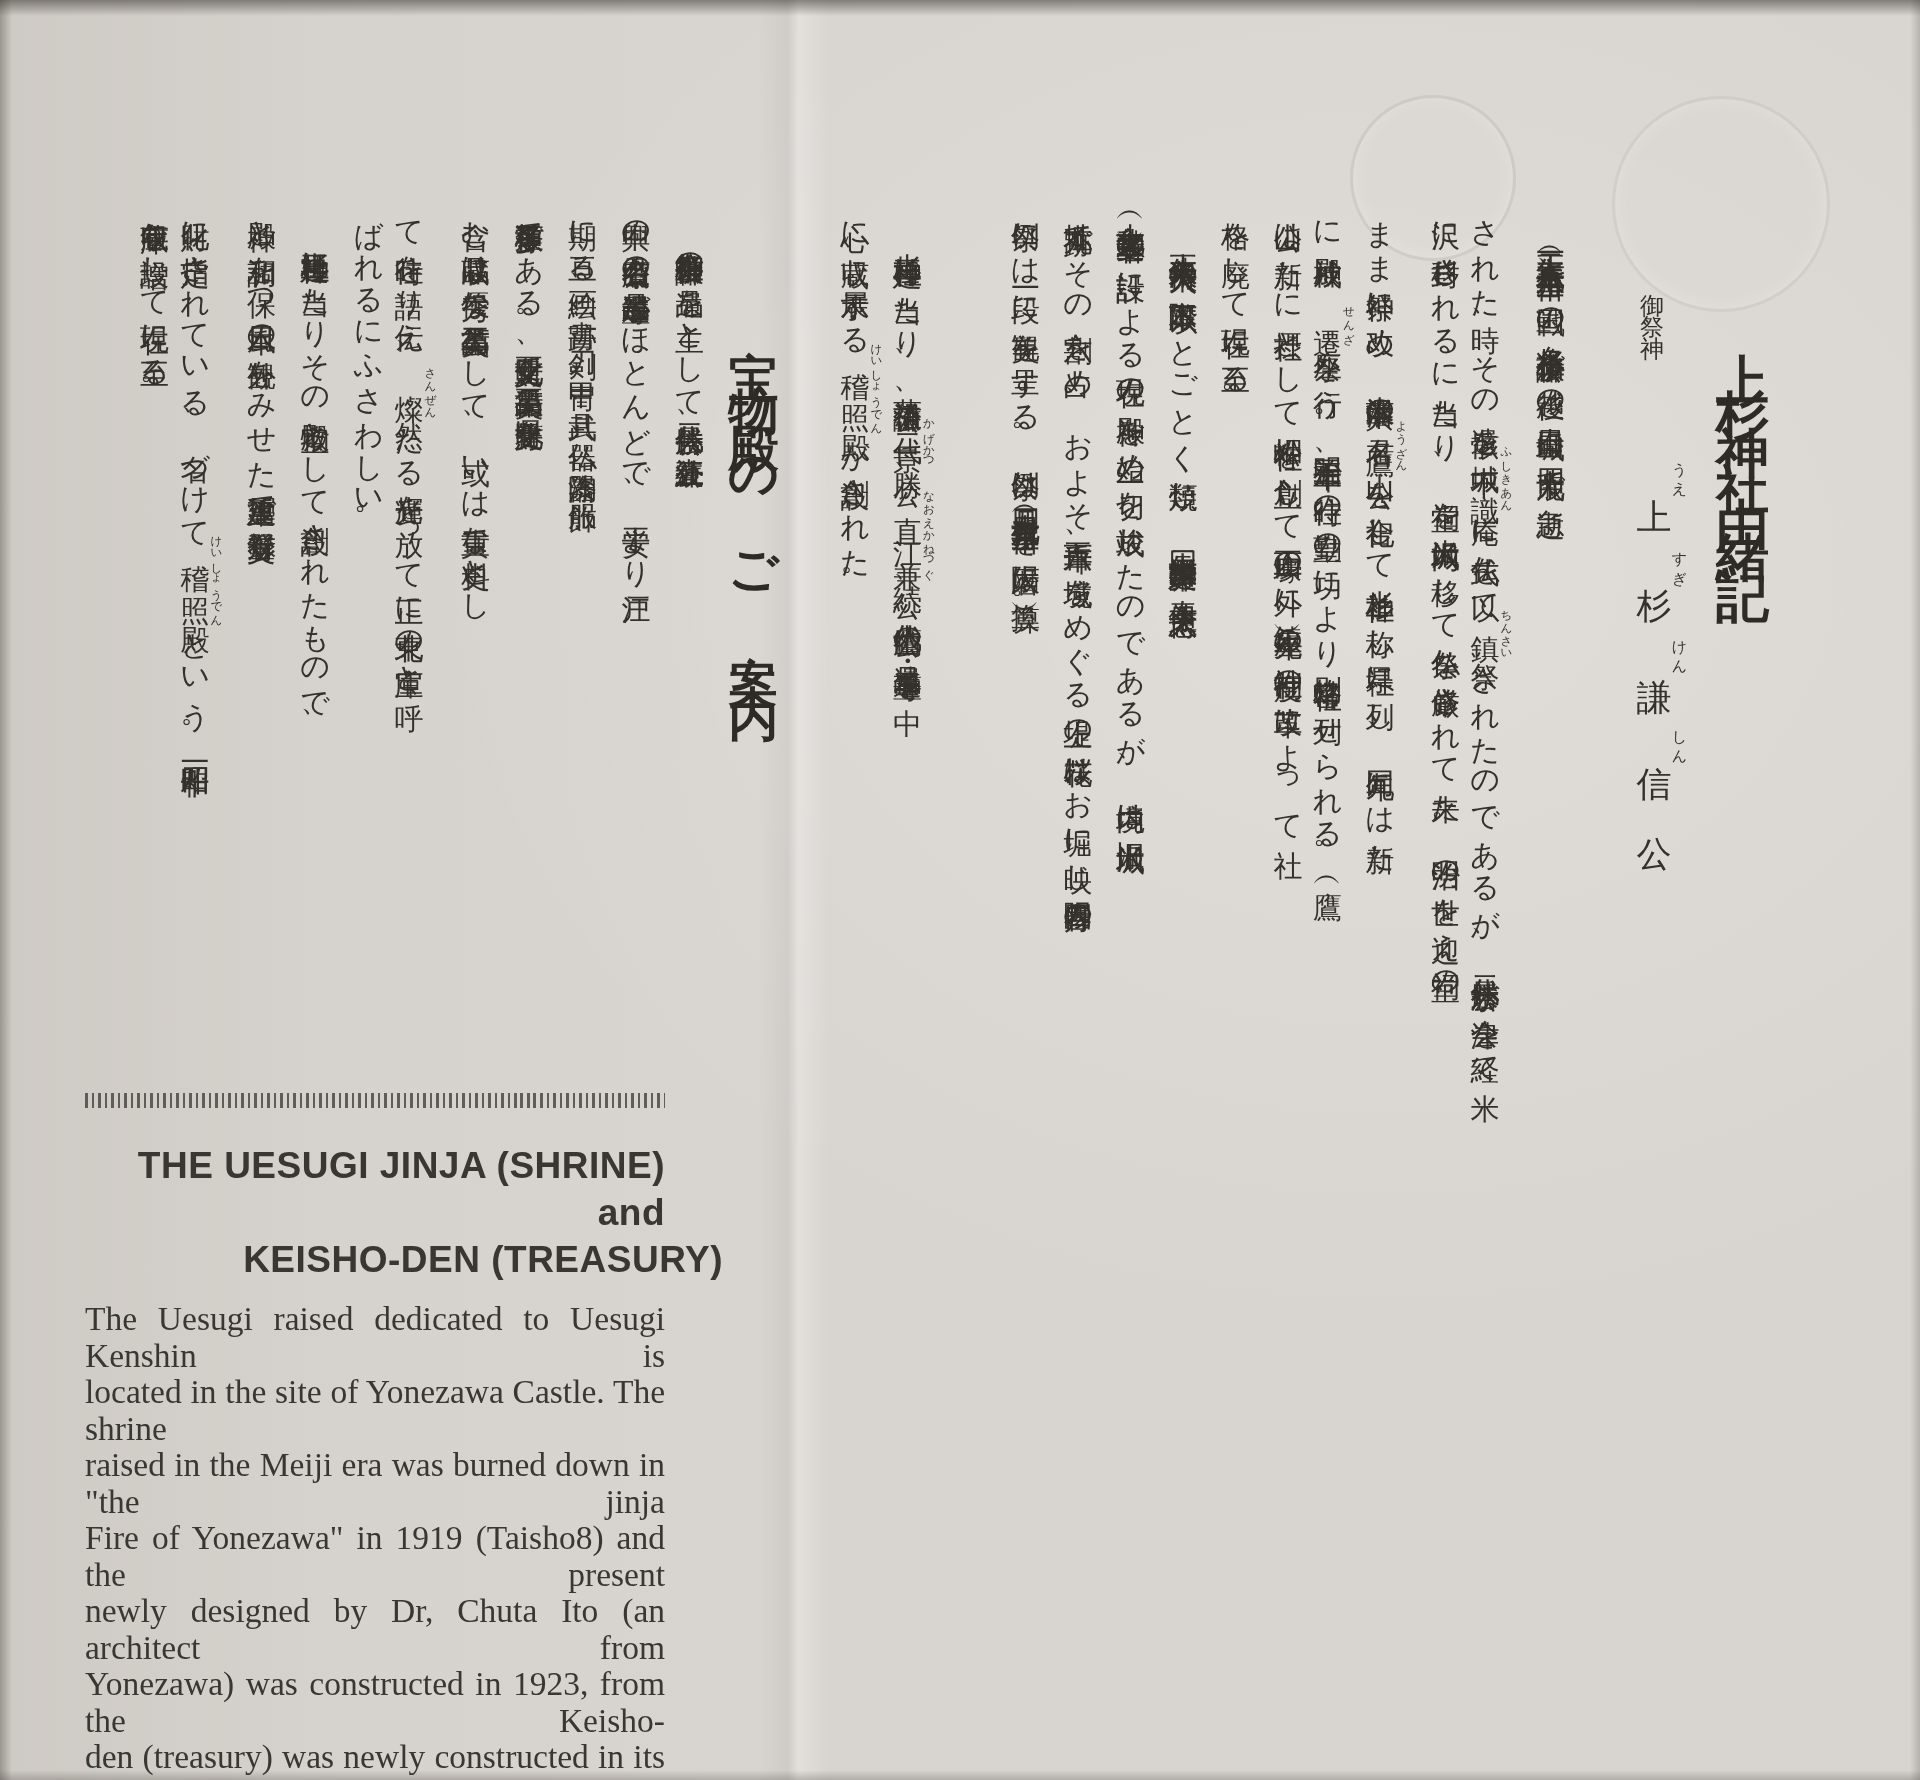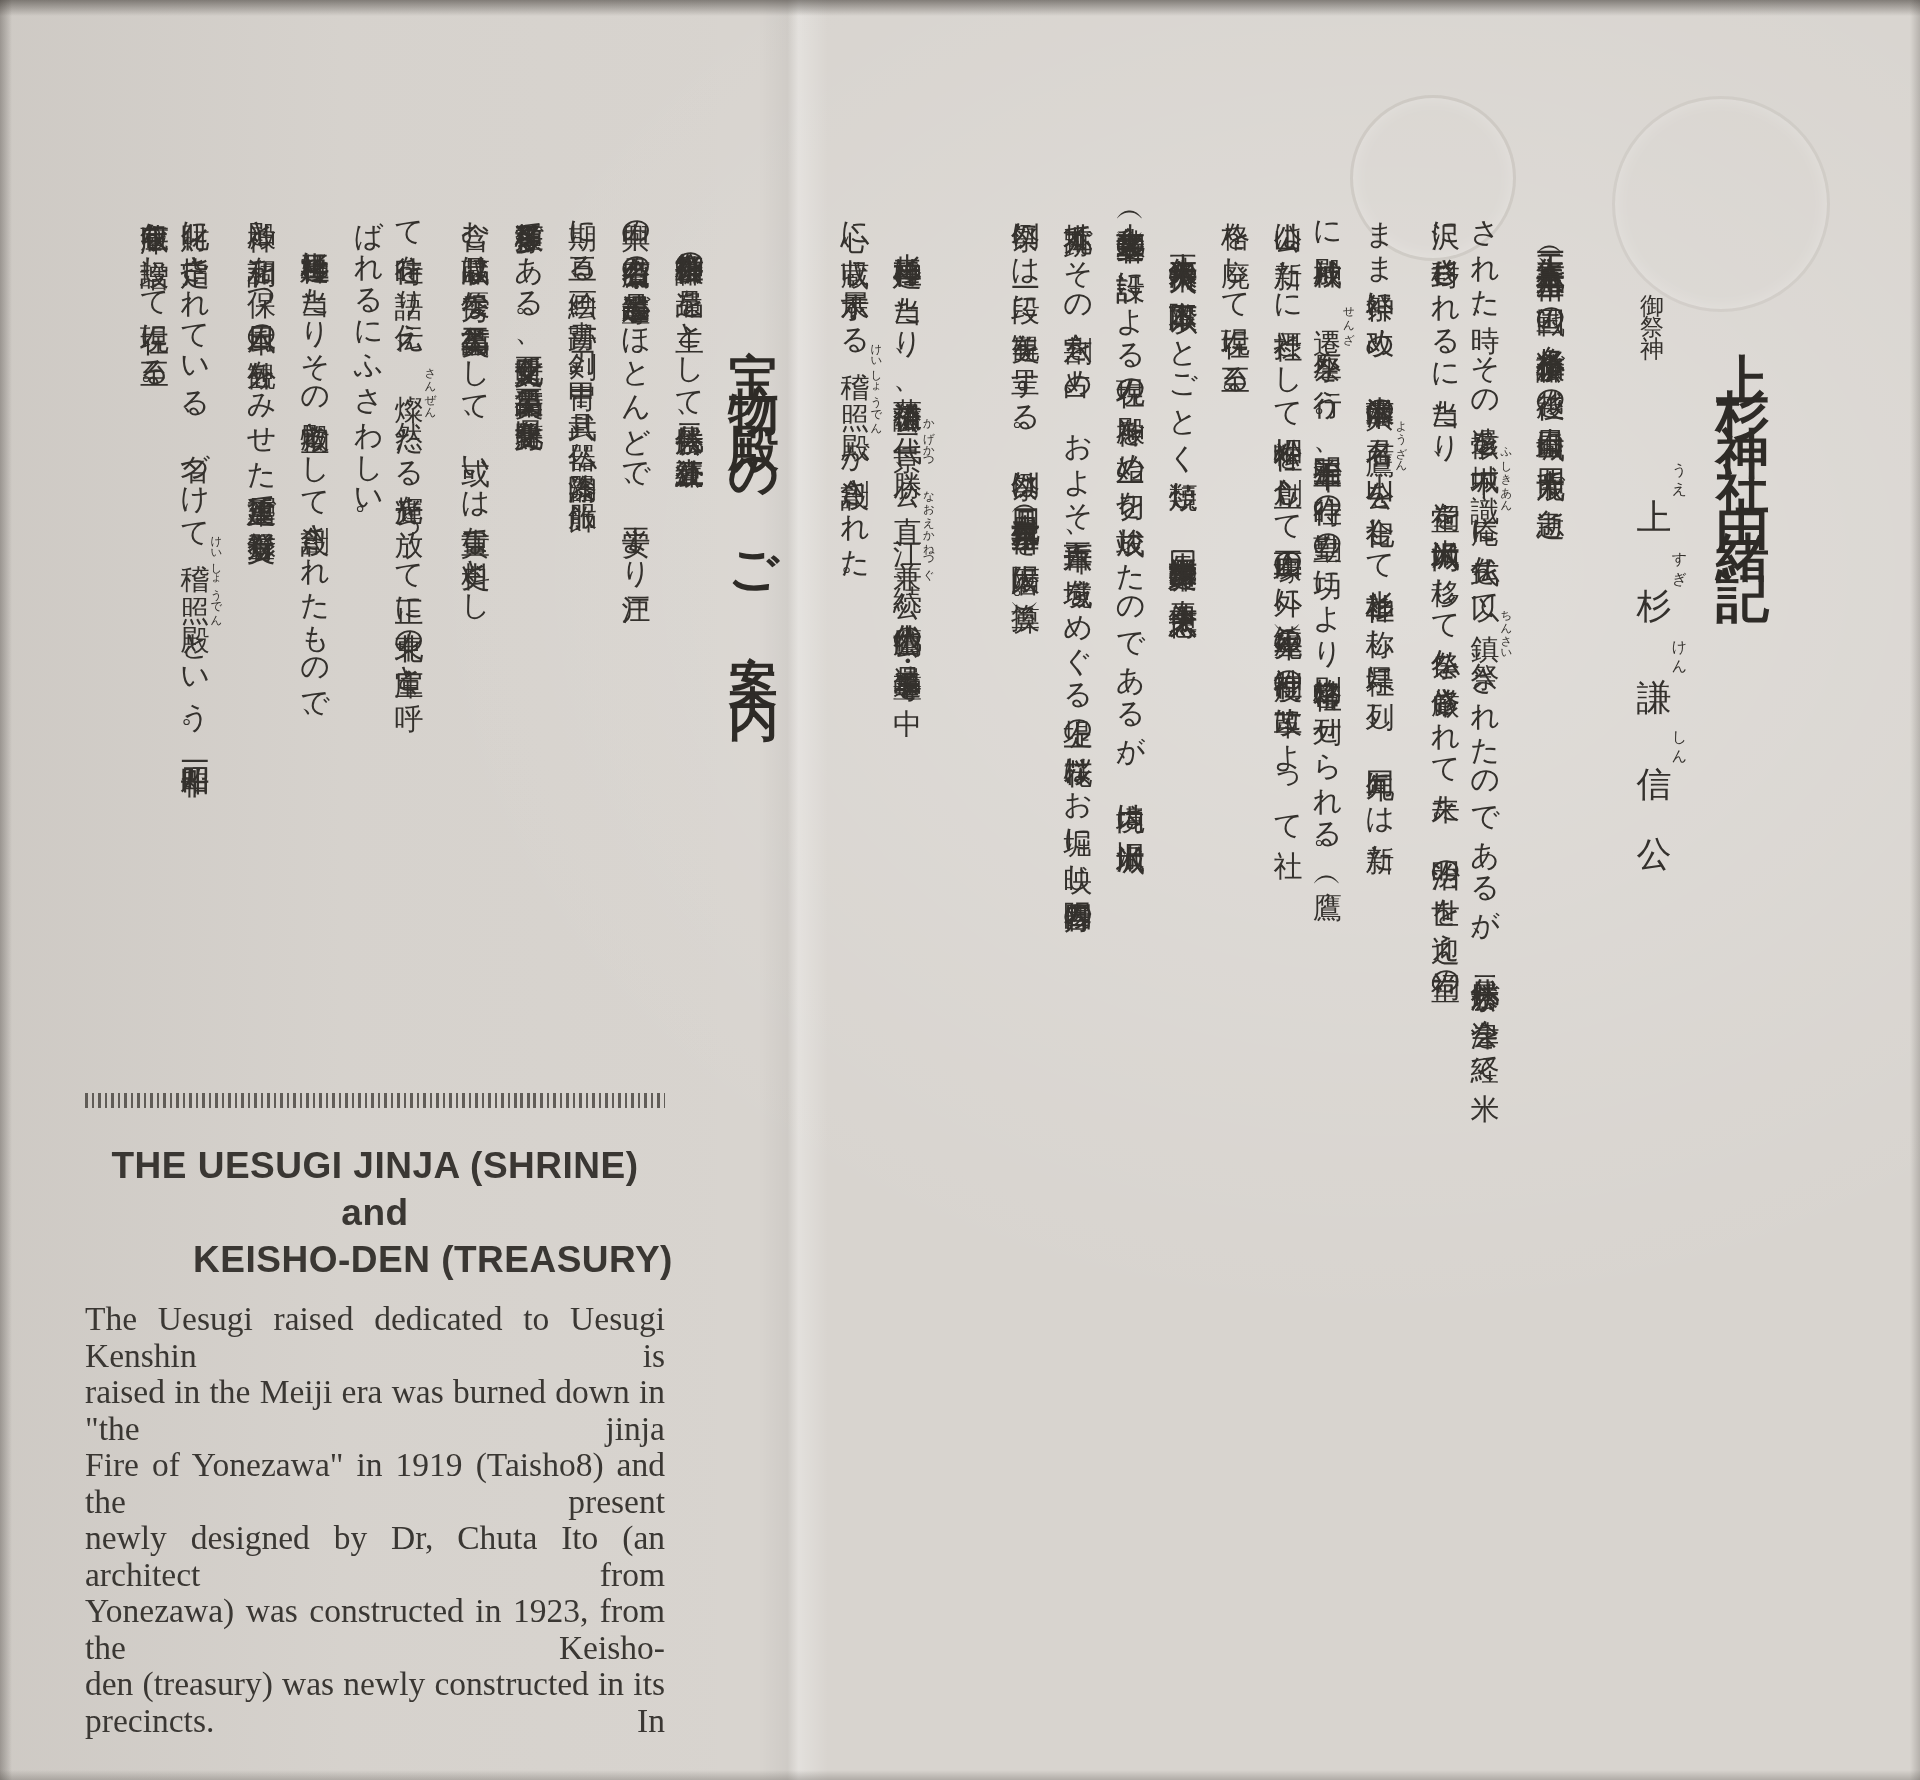--- a/index.html
+++ b/index.html
@@ -80,21 +80,21 @@
     position:absolute;left:85px;top:1093px;width:580px;
     font-family:"Liberation Serif","DejaVu Serif",serif;
     color:var(--ink-en);
   }
   .dotted-rule{
     height:15px;width:100%;
     background:repeating-linear-gradient(90deg,#4c4843 0 2.5px, rgba(0,0,0,0) 2.5px 6.5px);
     opacity:.85;
   }
   .en-header{margin-top:34px;font-family:"Liberation Sans","DejaVu Sans",sans-serif;
-    font-weight:bold;font-size:37px;line-height:47px;letter-spacing:0.5px;text-align:center;}
+    font-weight:bold;font-size:37px;line-height:47px;letter-spacing:0.5px;text-align:right;}
   .en-header .hl2{transform:translateX(58px);}
   .en-paragraph{margin-top:18px;font-size:33.5px;}
   .en-line{line-height:36.5px;text-align:justify;text-align-last:justify;white-space:normal;}
 </style>
 </head>
 <body>
 
 <div class="page">
 
   <div class="seal-ring r1"></div>
@@ -143,20 +143,21 @@
     </div>
 
   <div class="english-box">
     <div class="dotted-rule top"></div>
     <div class="en-header">
       <div class="hl1">THE UESUGI JINJA (SHRINE) and</div>
       <div class="hl2">KEISHO-DEN (TREASURY)</div>
     </div>
     <div class="en-paragraph">
         <div class="en-line">The Uesugi raised dedicated to Uesugi Kenshin is</div>
+        <div class="en-line">located in the site of Yonezawa Castle. The shrine</div>
         <div class="en-line">raised in the Meiji era was burned down in "the jinja</div>
         <div class="en-line">Fire of Yonezawa" in 1919 (Taisho8) and the present</div>
         <div class="en-line">newly designed by Dr, Chuta Ito (an architect from</div>
         <div class="en-line">Yonezawa) was constructed in 1923, from the Keisho-</div>
         <div class="en-line">den (treasury) was newly constructed in its precincts. In</div>
       </div>
 
   </div>
 
 </div>

